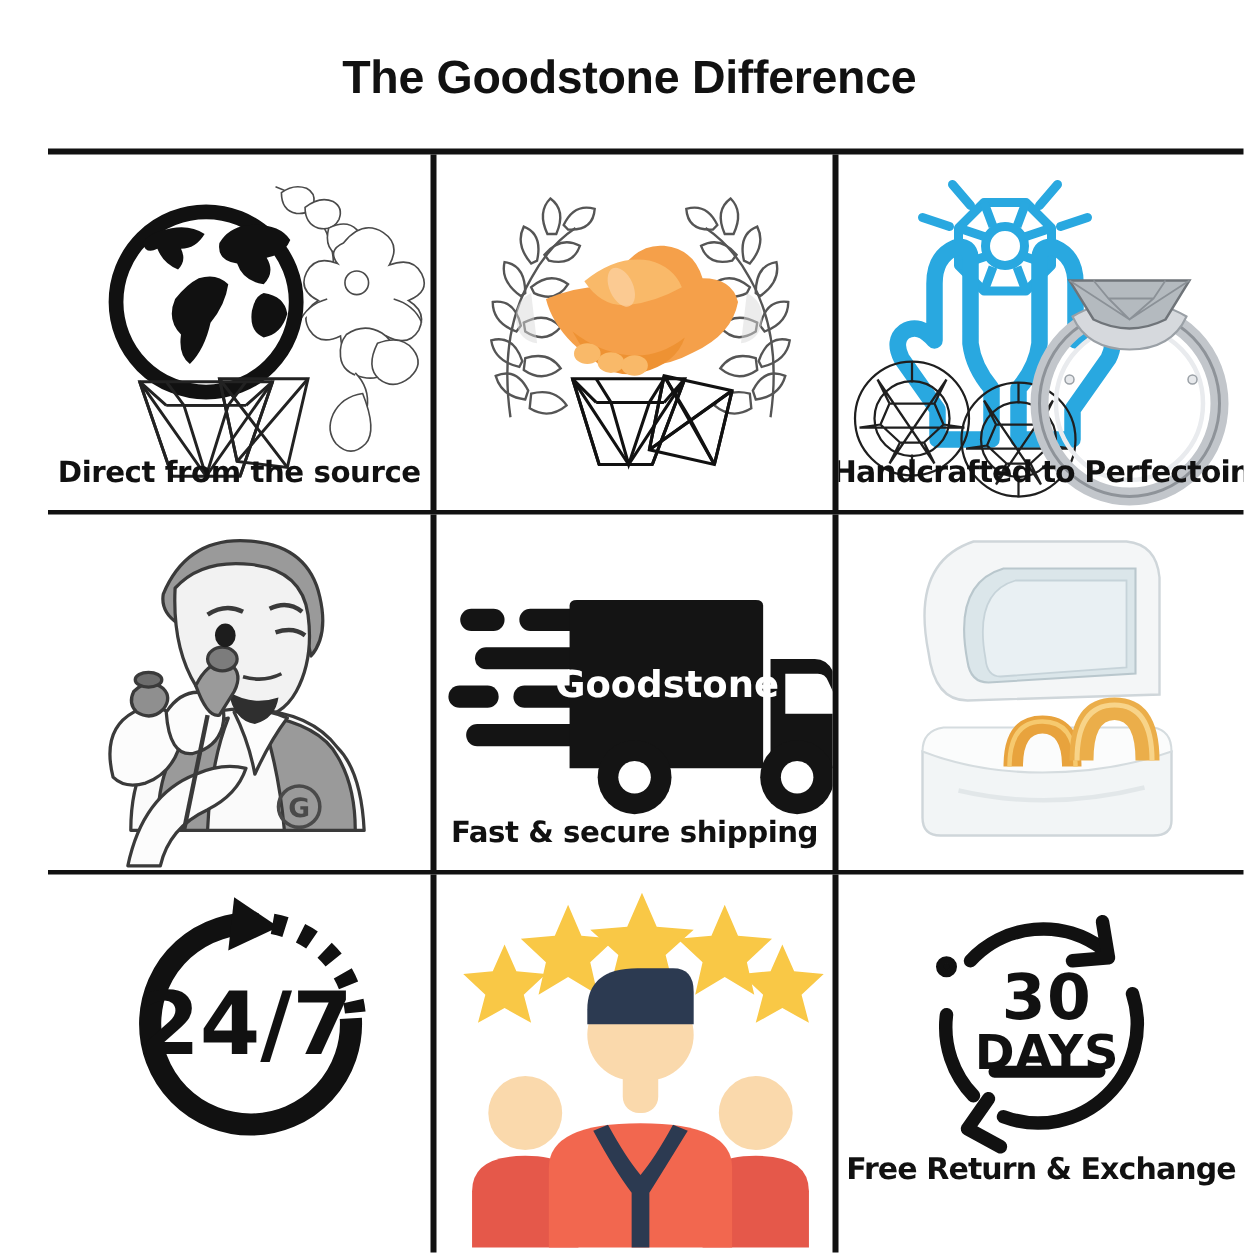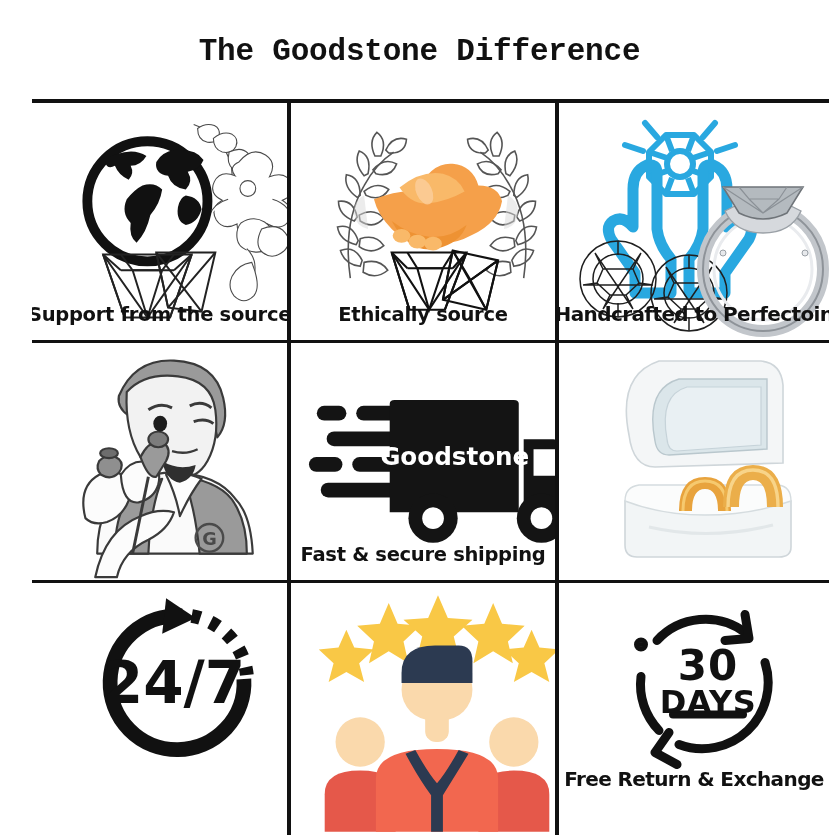--- a/index.html
+++ b/index.html
@@ -24,21 +24,21 @@
   .title {
     position: absolute;
     top: 34px;
     left: 0;
     width: 839px;
     text-align: center;
     font-size: 31px;
     font-weight: bold;
     letter-spacing: -0.2px;
     color: #111;
-    font-family: Liberation Mono, monospace;
+    font-family: Liberation Sans, sans-serif;
   }
   
   .grid {
     position: absolute;
     left: 32px;
     top: 99px;
     width: 797px;
     height: 740px;
     border-top: 4px solid #111;
     box-sizing: border-box;
@@ -59,21 +59,21 @@
     flex-direction: column;
     align-items: center;
     justify-content: flex-end;
     overflow: hidden;
   }
   .cell.c1 { width: 259px; }
   .cell.c2 { width: 268px; }
   .cell.c3 { width: 270px; border-right: none; }
   .art {
     position: absolute;
-    left: 14px; top: 0;
+    left: 4px; top: 0;
     width: 100%;
     height: 100%;
     pointer-events: none;
   }
   .art svg { display: block; width: 100%; height: 100%; }
   .label {
     position: relative;
     z-index: 3;
     font-family: "DejaVu Sans", sans-serif;
     font-weight: bold;
@@ -130,21 +130,21 @@
             <g fill="none" stroke="#222" stroke-width="2">
               <path d="M58 152 L148 152 L126 216 L80 216 Z"></path>
               <path d="M58 152 L80 216 M148 152 L126 216 M58 152 L103 216 L148 152"></path>
               <path d="M76 152 L88 168 L118 168 L130 152 M88 168 L103 216 L118 168"></path>
               <path d="M58 152 L76 168 M148 152 L130 168 M76 168 L130 168"></path>
               <path d="M112 150 L172 150 L158 210 L124 206 Z"></path>
               <path d="M112 150 L158 210 M172 150 L124 206 M112 150 L124 206"></path>
             </g>
           </svg>
         </div>
-        <div class="label">Support from the source</div>
+        <div class="label">Direct from the source</div>
       </div>
 
       <div class="cell c2">
         <div class="art">
           <svg viewBox="0 0 268 237">
 
             <g stroke="#555" stroke-width="1.6" fill="none">
               <path d="M46 176 q-8 -56 14 -94 q12 -22 30 -34"></path>
               <g>
                 <path d="M56 164 q-16 -2 -20 -16 q14 -6 22 10z"></path>
@@ -196,21 +196,20 @@
               <path d="M88 150 L164 150 L142 208 L106 208 Z"></path>
               <path d="M88 150 L106 208 M164 150 L142 208 M88 150 L126 208 L164 150"></path>
               <path d="M104 150 L114 166 L140 166 L150 150 M114 166 L126 208 L140 166"></path>
               <path d="M88 150 L104 166 M164 150 L150 166 M104 166 L150 166"></path>
               <path d="M150 148 L196 158 L184 208 L140 198 Z"></path>
               <path d="M150 148 L184 208 M196 158 L140 198 M150 148 L140 198 M196 158 L184 208"></path>
               <path d="M150 148 L168 178 L196 158 M168 178 L140 198 M168 178 L184 208"></path>
             </g>
           </svg>
         </div>
-        <div class="label">Ethically source</div>
       </div>
 
       <div class="cell c3">
         <div class="art">
           <svg viewBox="0 0 270 237">
 
             <g stroke="#29A8E0" stroke-width="6" stroke-linecap="round">
               <line x1="72" y1="20" x2="84" y2="34"></line>
               <line x1="142" y1="20" x2="130" y2="34"></line>
               <line x1="52" y1="42" x2="70" y2="48"></line>

